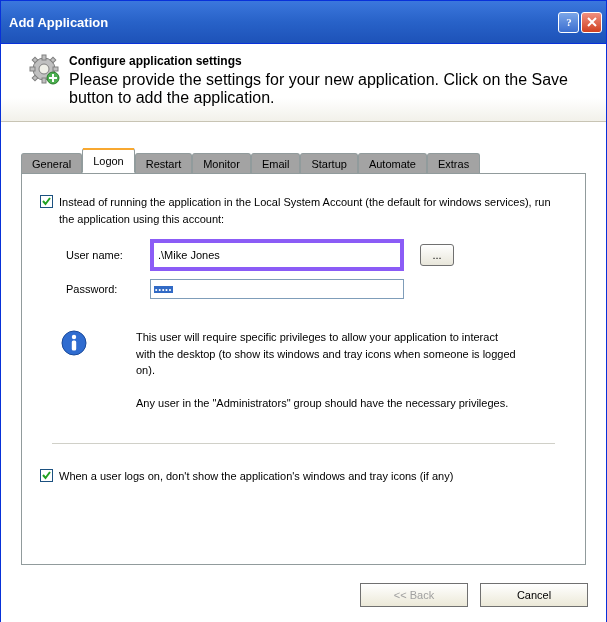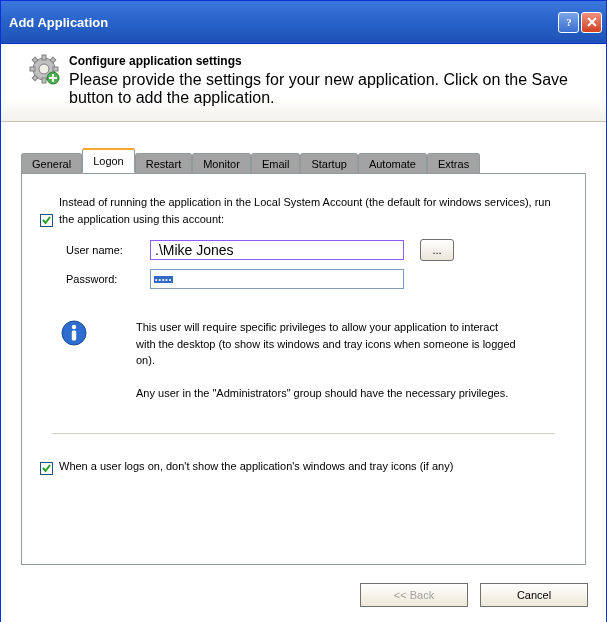--- a/index.html
+++ b/index.html
@@ -83,40 +83,40 @@
     background:#f8a830;
   }
   .tab-panel {
     border: 1px solid #919b9c;
     background: #fff;
     padding: 20px 18px 24px 18px;
     min-height: 392px;
     position: relative;
   }
 
-  .chk-row { display: flex; align-items: flex-end; margin-bottom: 12px; }
+  .chk-row { display: flex; align-items: flex-start; margin-bottom: 12px; }
   .chk {
     width: 13px; height: 13px;
     border: 1px solid #1c5180;
     background: #fff;
     margin-right: 6px; margin-top: 1px;
     display: flex; align-items: center; justify-content: center;
     flex-shrink: 0;
     cursor: pointer;
   }
   .chk svg { width: 11px; height: 11px; }
 
   .form-row { display: flex; align-items: center; margin: 8px 0 8px 26px; }
   .form-label { width: 84px; color:#000; }
   .text-input {
-    border: 1px solid #8b5cf6;
-    height: 20px;
+    border: 4px solid #8b5cf6;
+    height: 32px;
     padding: 2px 4px;
     font-family: inherit;
-    font-size: 14px;
+    font-size: 11px;
     width: 254px;
     background:#fff;
   }
   .browse-btn {
     width: 34px; height: 22px;
     margin-left: 16px;
     border: 1px solid #707070;
     background: linear-gradient(to bottom,#fff,#e8e6da);
     border-radius: 3px;
     font-size: 11px;

